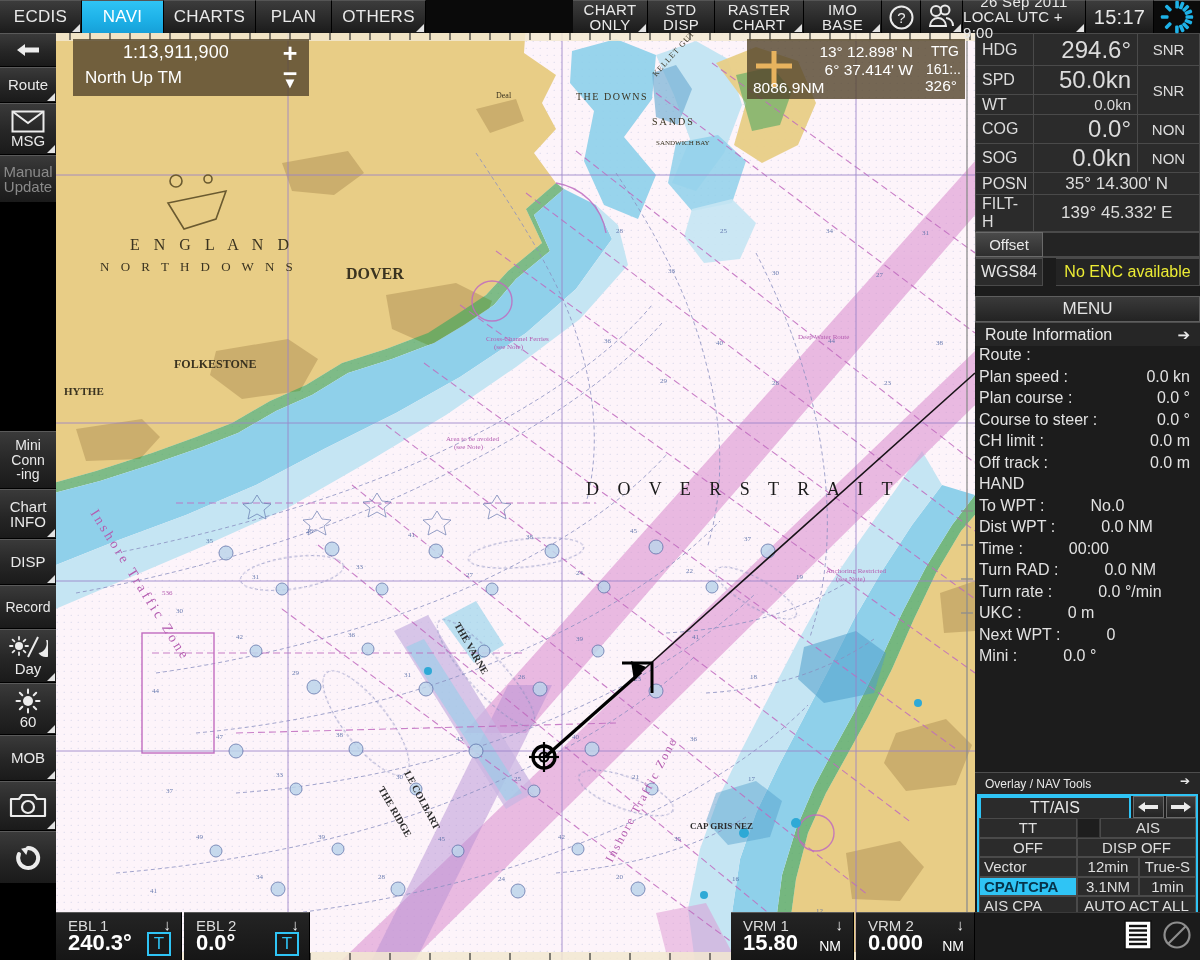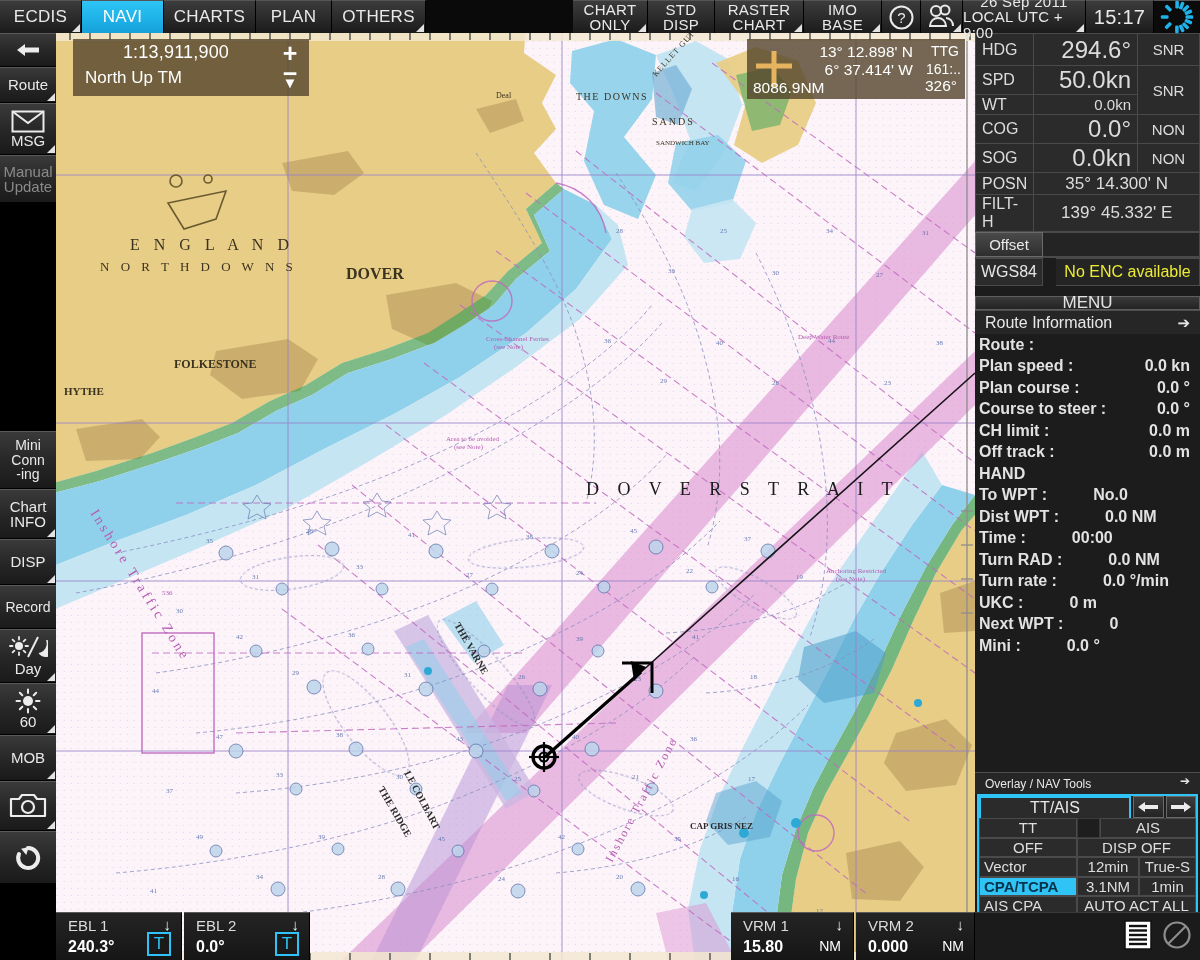--- a/index.html
+++ b/index.html
@@ -149,34 +149,34 @@
     display:flex; align-items:center; justify-content:center; cursor:pointer;
   }
   .offrest { flex:1; background:#242424; border:1px solid #4a4a4a; border-left:none; }
   .wgsrow { display:flex; height: 28px; gap: 13px; }
   .wgsbtn { width: 68px; background:#2b2b2b; border:1px solid #4a4a4a; color:#e4e4e4;
             font-size:16px; display:flex; align-items:center; justify-content:center; }
   .wgsval { flex:1; background:#242424; border:1px solid #4a4a4a; border-left:none;
             color:#ecec34; font-size:16px; display:flex; align-items:center; justify-content:center; }
 
   .menubar {
-    height: 14px; margin-top: 10px;
+    height: 26px; margin-top: 10px;
     background: linear-gradient(180deg,#3a3a3a,#232323);
     border:1px solid #5e5e5e; color:#e3e3e3;
     display:flex; align-items:center; justify-content:center; font-size:17px;
     cursor:pointer;
   }
   .secthead {
     position: relative; height: 24px; background:#262626;
     border-top:1px solid #4e4e4e;
     display:flex; align-items:center; padding-left: 10px;
     font-size: 16px; color:#e8e8e8; cursor:pointer;
   }
   .secthead .arrow { position:absolute; right: 10px; top: 3px; font-size: 15px; }
-  .kv { display:flex; height: 21.5px; align-items:center; padding: 0 4px 0 4px; font-size: 16px; color:#e2e2e2;font-weight:bold; }
+  .kv { display:flex; height: 21.5px; padding: 0 4px 0 4px; font-size: 16px; color:#e2e2e2; }
   .kv .k { flex: 0 0 auto; }
   .kv .v { flex: 1 1 auto; text-align: right; padding-right: 6px; }
   .kv .v.mid { text-align: left; padding-left: 46px; }
   .kv.single { color:#e2e2e2; }
 
   
   .ovl {
     position:absolute; left: 0; bottom: 0; width: 225px; height: 188px;
     background:#1a1a1a;
   }
@@ -216,21 +216,21 @@
     pointer-events:none;
   }
   .ebox {
     position:absolute; bottom:0; height:48px;
     background: linear-gradient(180deg,#242424 0%,#161616 100%);
     border-top:1px solid #5a5a5a; border-right:1px solid #000;
     color:#fff; pointer-events:auto; cursor:pointer;
   }
   .ebox .etitle { position:absolute; left:12px; top:4px; font-size:15px; color:#dcdcdc; }
   .ebox .edown  { position:absolute; right:10px; top:3px; font-size:15px; color:#eee; }
-  .ebox .eval   { position:absolute; left:12px; bottom:4px; font-size:16px; font-weight:bold; }
+  .ebox .eval   { position:absolute; left:12px; bottom:4px; font-size:22px; font-weight:bold; }
   .tbadge {
     position:absolute; right:10px; bottom:4px; width:24px; height:24px;
     border:2px solid #2fc4f5; background:#1a1a1a; color:#2fc4f5;
     font-size:17px; display:flex; align-items:center; justify-content:center;
   }
   .eb1 { left: 56px;  width: 126px; }
   .eb2 { left: 184px; width: 126px; }
   .vb1 { left: 731px; width: 123px; }
   .vb2 { left: 856px; width: 119px; }
   .brbox {

